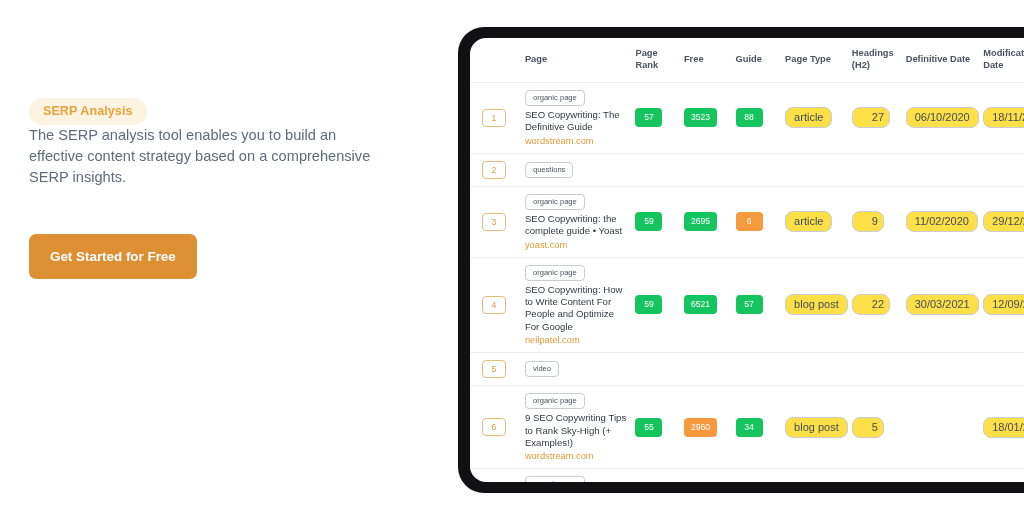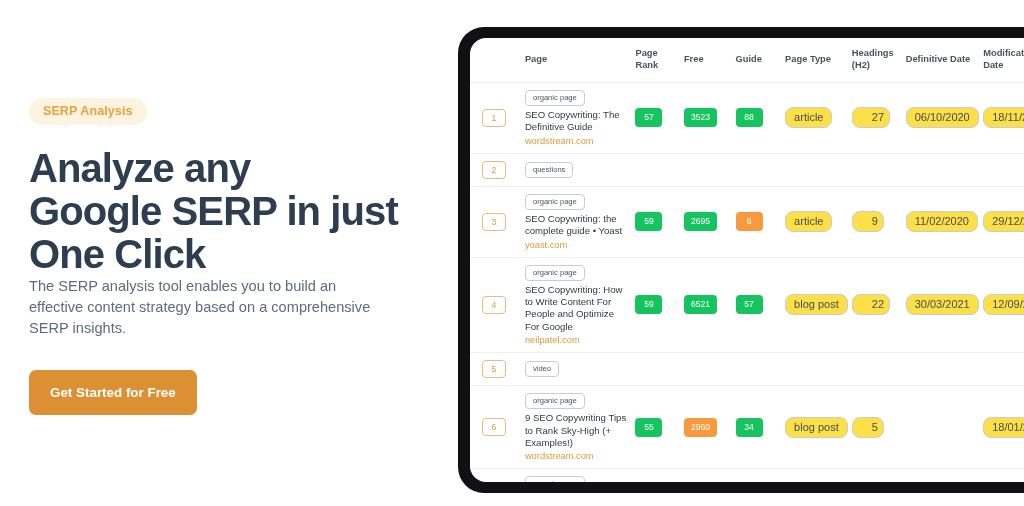--- a/index.html
+++ b/index.html
@@ -31,21 +31,21 @@
     color: #2c3e50;
     letter-spacing: -0.9px;
   }
   .subtitle {
     font-size: 14.6px;
     line-height: 21px;
     color: #5e6b7d;
     width: 345px;
   }
   .cta {
-    margin-top: 31px;
+    margin-top: 46px;
     display: inline-block;
     background: #dd9033;
     color: #ffffff;
     font-size: 13.4px;
     font-weight: 600;
     border: none;
     border-radius: 7px;
     padding: 15px 21px;
     cursor: pointer;
     font-family: "Liberation Sans", sans-serif;
@@ -160,25 +160,20 @@
   .chip.num { min-width: 24px; padding-left: 19px; padding-right: 5px; }
 </style>
 </head>
 <body>
 
 <div class="page">
 
   <section class="hero">
     <span class="pill">SERP Analysis</span>
 
-    <h1 class="headline">
-      <div>Analyze any</div>
-      <div>Google SERP in just</div>
-      <div>One Click</div>
-    </h1>
 
     <p class="subtitle">The SERP analysis tool enables you to build an effective content strategy based on a comprehensive SERP insights.</p>
 
     <button class="cta">Get Started for Free</button>
   </section>
 
   <div class="tablet">
     <div class="screen">
 
       <table class="serp">

